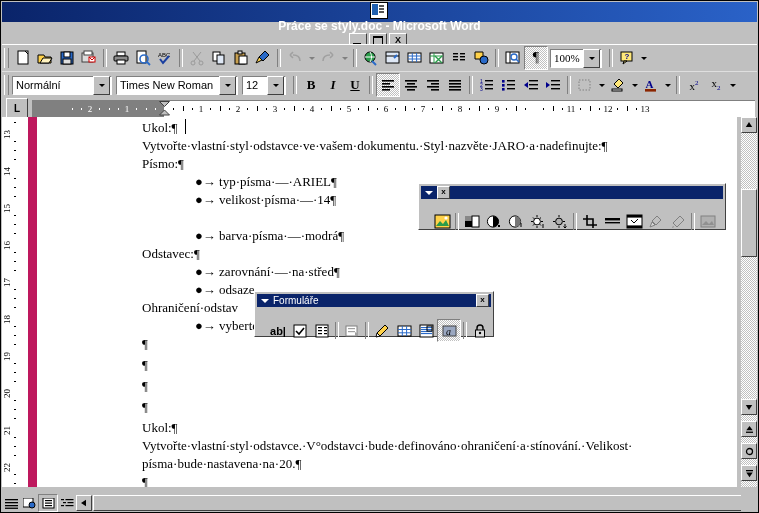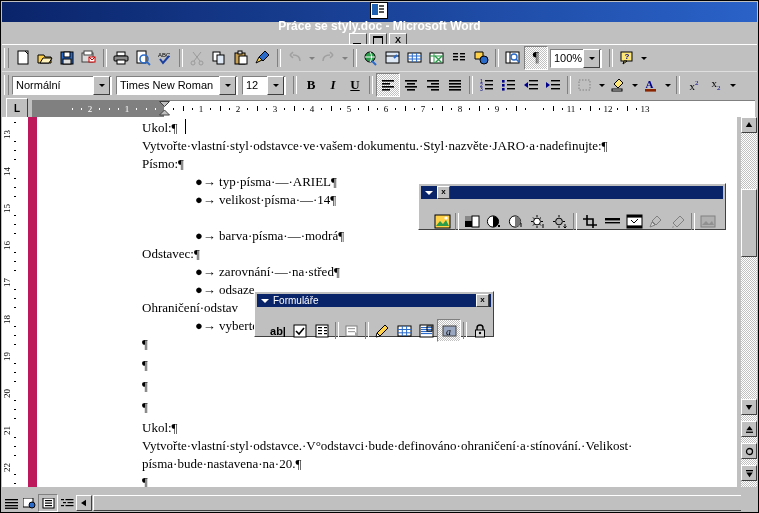--- a/index.html
+++ b/index.html
@@ -62,21 +62,21 @@
   .combo{height:19px;background:#fff;border-top:1px solid #808080;border-left:1px solid #808080;
      border-right:1px solid #fff;border-bottom:1px solid #fff;display:flex;align-items:center;
      margin-right:4px;flex:0 0 auto;box-sizing:border-box;}
   .combo .val{font-size:11px;padding-left:3px;flex:1 1 auto;white-space:nowrap;overflow:hidden;color:#000;}
   .combo .cbtn{width:15px;height:17px;margin:0 1px 0 0;background:#c0c0c0;
      border-top:1px solid #fff;border-left:1px solid #fff;border-right:1px solid #404040;border-bottom:1px solid #404040;
      display:flex;align-items:center;justify-content:center;flex:0 0 auto;}
   .style-combo{width:100px;}
   .font-combo{width:122px;}
   .size-combo{width:44px;}
-  .zoom-combo{width:52px;margin-left:2px;}
+  .zoom-combo{width:52px;margin-left:2px;font-family:Liberation Serif, serif;}
 
   
   svg{display:block;}
 
   
   .ruler{position:absolute;left:1px;top:98px;width:755px;height:18px;background:#c0c0c0;
      display:flex;align-items:center;}
   .tabsel{width:20px;height:18px;margin-left:4px;background:#c0c0c0;
      border-top:1px solid #fff;border-left:1px solid #fff;border-right:1px solid #404040;border-bottom:1px solid #404040;
      display:flex;align-items:center;justify-content:center;font-size:10px;font-weight:bold;flex:0 0 auto;}

